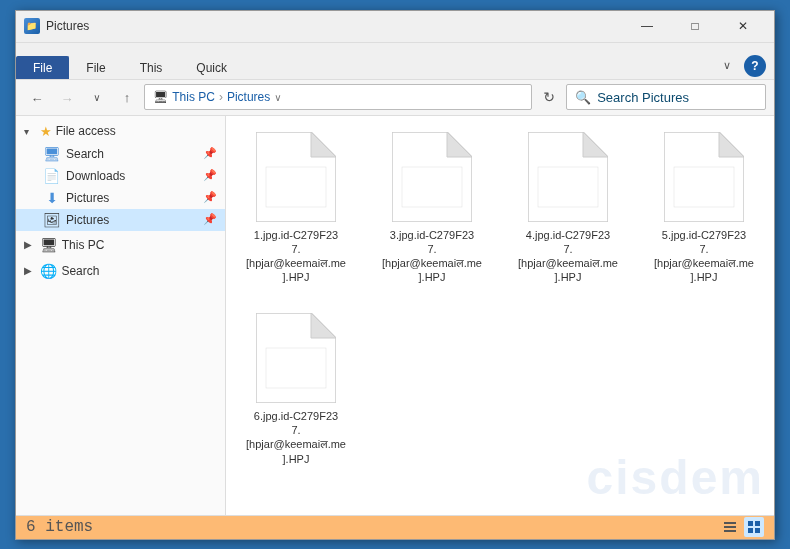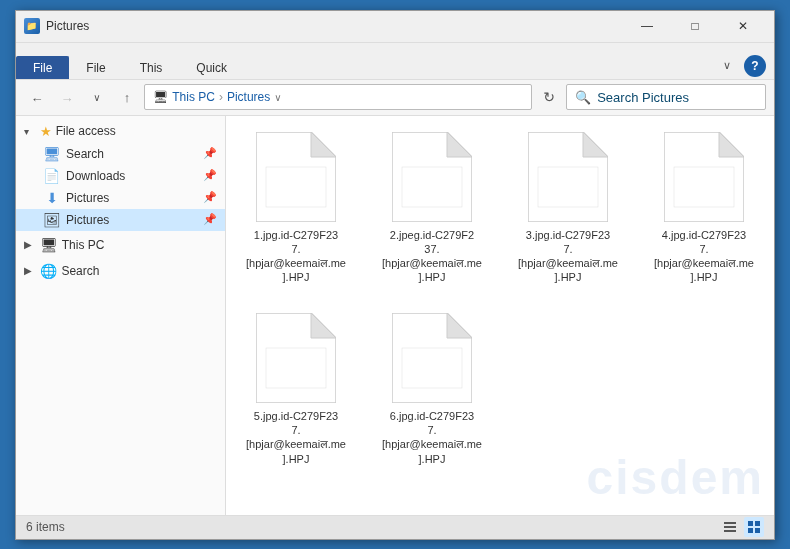--- a/index.html
+++ b/index.html
@@ -241,27 +241,28 @@
       font-size: 48px;
       font-weight: bold;
       color: rgba(150,180,220,0.2);
       font-family: Arial;
       pointer-events: none;
       letter-spacing: 2px;
     }
     
     .status-bar {
       height: 24px;
-      background: #e5e5e5;
+      background: #fdba74;
       border-top: 1px solid #ddd;
       display: flex;
       align-items: center;
       padding: 0 10px;
-      font-size: 12px;
+      font-size: 16px;
       color: #555;
+      font-family: Liberation Mono, monospace;
     }
     .status-bar-right {
       margin-left: auto;
       display: flex;
       gap: 4px;
     }
     .view-btn {
       width: 20px; height: 20px;
       border: none; background: transparent;
       cursor: pointer;
@@ -379,30 +380,20 @@
           <div class="file-icon">
             <svg viewBox="0 0 80 90" xmlns="http://www.w3.org/2000/svg">
               <polygon points="0,0 55,0 80,25 80,90 0,90" fill="white" stroke="#ccc" stroke-width="1.5"></polygon>
               <polygon points="55,0 55,25 80,25" fill="#e0e0e0" stroke="#ccc" stroke-width="1"></polygon>
               <rect x="10" y="35" width="60" height="40" fill="none" stroke="#ddd" stroke-width="0.5"></rect>
             </svg>
           </div>
           <div class="file-name">1.jpg.id-C279F23<br>7.[hpjar@keemaiल.me].HPJ</div>
         </div>
 
-        <div class="file-item">
-          <div class="file-icon">
-            <svg viewBox="0 0 80 90" xmlns="http://www.w3.org/2000/svg">
-              <polygon points="0,0 55,0 80,25 80,90 0,90" fill="white" stroke="#ccc" stroke-width="1.5"></polygon>
-              <polygon points="55,0 55,25 80,25" fill="#e0e0e0" stroke="#ccc" stroke-width="1"></polygon>
-              <rect x="10" y="35" width="60" height="40" fill="none" stroke="#ddd" stroke-width="0.5"></rect>
-            </svg>
-          </div>
-          <div class="file-name">2.jpeg.id-C279F2<br>37.[hpjar@keemaiल.me].HPJ</div>
-        </div>
 
         <div class="file-item">
           <div class="file-icon">
             <svg viewBox="0 0 80 90" xmlns="http://www.w3.org/2000/svg">
               <polygon points="0,0 55,0 80,25 80,90 0,90" fill="white" stroke="#ccc" stroke-width="1.5"></polygon>
               <polygon points="55,0 55,25 80,25" fill="#e0e0e0" stroke="#ccc" stroke-width="1"></polygon>
               <rect x="10" y="35" width="60" height="40" fill="none" stroke="#ddd" stroke-width="0.5"></rect>
             </svg>
           </div>
           <div class="file-name">3.jpg.id-C279F23<br>7.[hpjar@keemaiल.me].HPJ</div>

